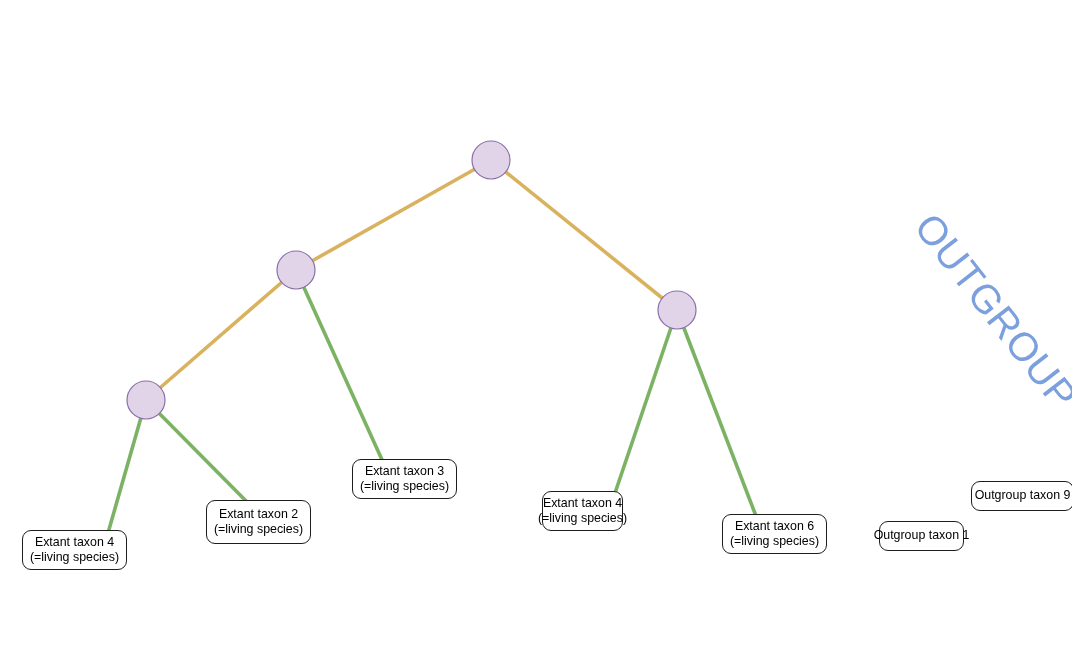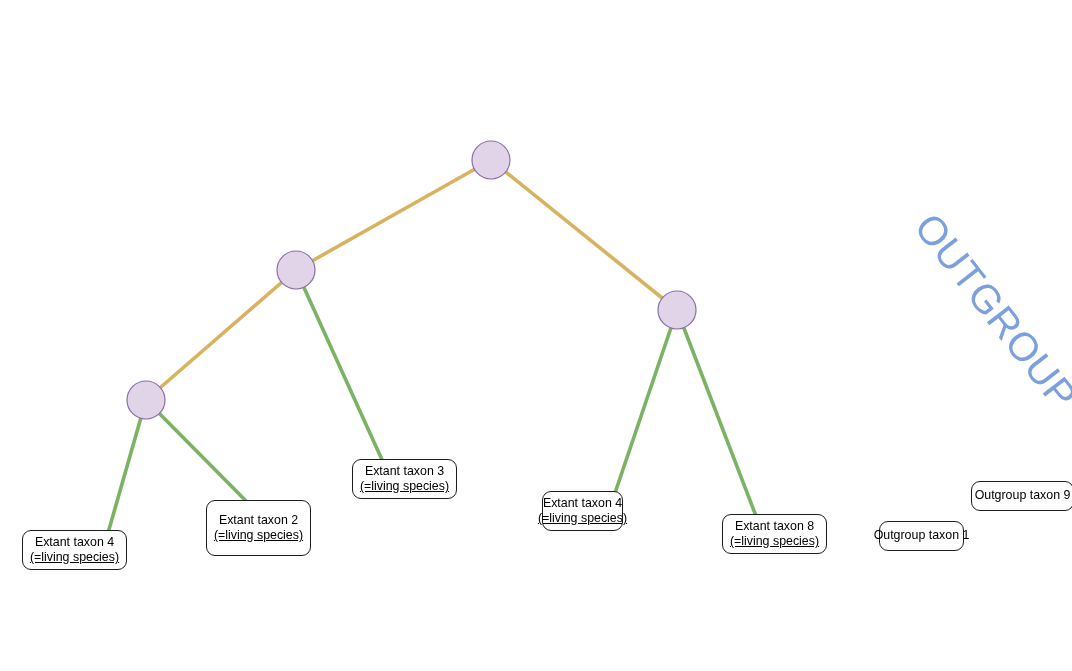--- a/index.html
+++ b/index.html
@@ -36,21 +36,20 @@
     text-align: center;
     display: flex;
     flex-direction: column;
     align-items: center;
     justify-content: center;
     padding: 14px 6px;
     white-space: nowrap;
   }
   .taxon-box .line2 {
     display: block;
-    text-decoration: underline;
   }
   .outgroup-label {
     position: absolute;
     color: #7ba0dd;
     font-size: 40px;
     letter-spacing: 0.5px;
     white-space: nowrap;
     transform-origin: 0 0;
     font-weight: 400;
   }
@@ -77,34 +76,34 @@
         <circle cx="677" cy="310" r="19" fill="#e1d4e9" stroke="#8b6fa8" stroke-width="1.2"></circle>
         <circle cx="146" cy="400" r="19" fill="#e1d4e9" stroke="#8b6fa8" stroke-width="1.2"></circle>
       </g>
   </svg>
 
   <div id="taxon-layer">
       <div class="taxon-box" style="left: 22px; top: 530px; width: 105px; height: 40px;">
         <span class="line1">Extant taxon 4</span>
         <span class="line2">(=living species)</span>
       </div>
-      <div class="taxon-box" style="left: 206px; top: 500px; width: 105px; height: 56px;">
+      <div class="taxon-box" style="left: 206px; top: 500px; width: 105px; height: 44px;">
         <span class="line1">Extant taxon 2</span>
         <span class="line2">(=living species)</span>
       </div>
       <div class="taxon-box" style="left: 352px; top: 459px; width: 105px; height: 40px;">
         <span class="line1">Extant taxon 3</span>
         <span class="line2">(=living species)</span>
       </div>
       <div class="taxon-box" style="left: 542px; top: 491px; width: 81px; height: 40px;">
         <span class="line1">Extant taxon 4</span>
         <span class="line2">(=living species)</span>
       </div>
       <div class="taxon-box" style="left: 722px; top: 514px; width: 105px; height: 40px;">
-        <span class="line1">Extant taxon 8</span>
+        <span class="line1">Extant taxon 6</span>
         <span class="line2">(=living species)</span>
       </div>
       <div class="taxon-box" style="left: 879px; top: 521px; width: 85px; height: 27px;">
         <span class="line1">Outgroup taxon 1</span>
       </div>
       <div class="taxon-box" style="left: 971px; top: 481px; width: 103px; height: 27px;">
         <span class="line1">Outgroup taxon 9</span>
       </div>
     </div>
 

